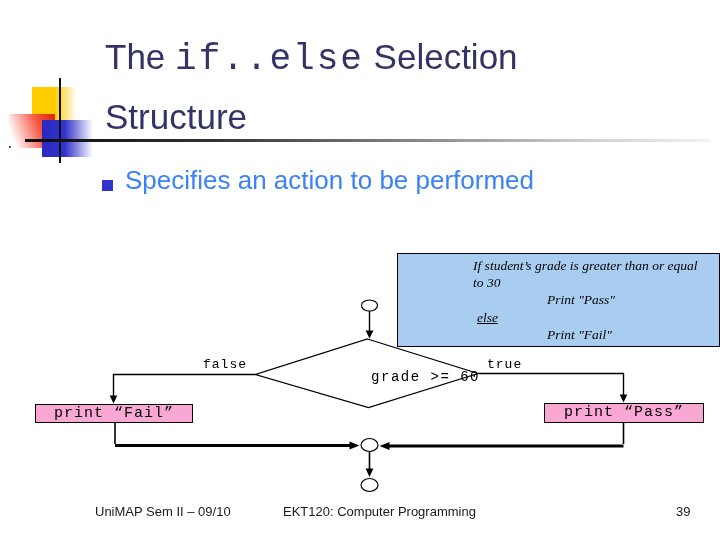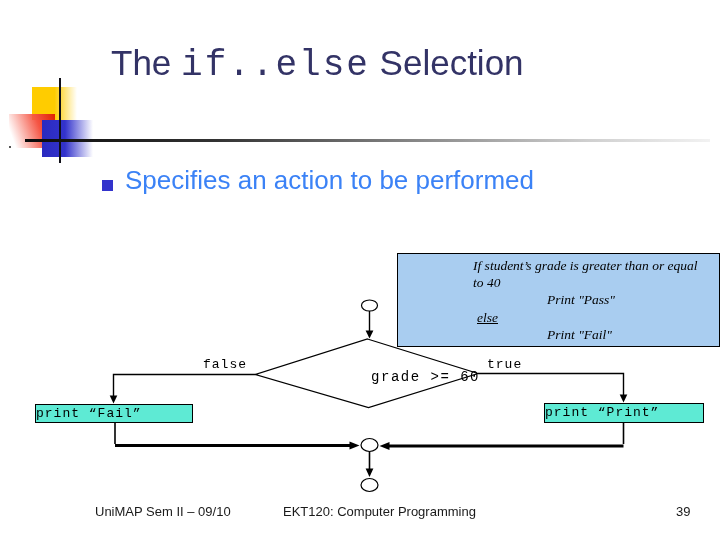--- a/index.html
+++ b/index.html
@@ -16,21 +16,21 @@
   #deco-red{left:9px;top:114px;width:46px;height:34px;
     background:linear-gradient(250deg,#e02200 0%,#f55544 35%,rgba(255,235,235,0) 88%);}
   #deco-blue{left:42px;top:120px;width:51px;height:37px;
     background:linear-gradient(to right,#2a2abf 0%,#3333cc 45%,rgba(51,51,204,0) 100%);}
   #deco-vline{left:59px;top:78px;width:2px;height:85px;background:#101018;}
   #deco-dot{left:9px;top:146px;width:2px;height:2px;background:#555;}
   #title-rule{left:25px;top:139px;width:685px;height:3px;
     background:linear-gradient(to right,#0a0a0a 0%,#333 28%,#8a8a8a 58%,#cfcfcf 82%,#f2f2f2 100%);}
 
   
-  #slide-title{left:93px;top:16px;width:585px;margin:18px;font-weight:normal;
+  #slide-title{left:93px;top:16px;width:585px;margin:12px;font-weight:normal;
     font-size:35px;line-height:57px;color:#333366;}
   .title-code{font-family:"Liberation Mono","DejaVu Sans Mono",monospace;
     font-size:36px;letter-spacing:2px;}
 
   
   #bullet-marker{left:102px;top:180px;width:11px;height:11px;background:#3333cc;}
   #bullet-text{left:125px;top:161px;width:560px;font-size:26px;line-height:38px;color:#3b82f6;}
   .kw{font-family:"Liberation Mono","DejaVu Sans Mono",monospace;
     font-weight:bold;font-size:27px;letter-spacing:1px;}
 
@@ -45,52 +45,52 @@
 
   
   #flow-svg{left:0;top:0;width:720px;height:540px;}
   .flabel{font-family:"Liberation Mono","DejaVu Sans Mono",monospace;
     font-size:13px;letter-spacing:1px;color:#000;}
   #label-false{left:203px;top:357px;}
   #label-true{left:487px;top:357px;}
   #condition-label{left:256px;top:369px;width:224px;text-align:right;
     font-family:"Liberation Mono","DejaVu Sans Mono",monospace;
     font-size:14px;letter-spacing:1.5px;color:#000;}
-  .process-box{background:#5eead4;border:1px solid #000;
+  .process-box{background:#f9a8d4;border:1px solid #000;text-align:center;
     font-family:"Liberation Mono","DejaVu Sans Mono",monospace;
-    font-size:13px;letter-spacing:1px;color:#000;}
+    font-size:15px;letter-spacing:1px;color:#000;}
   #fail-box{left:35px;top:404px;width:156px;height:17px;line-height:17px;}
   #pass-box{left:544px;top:403px;width:158px;height:18px;line-height:18px;}
 
   
   .footer{top:504px;font-size:13px;color:#1a1a1a;}
   #footer-left{left:95px;}
   #footer-center{left:283px;}
   #footer-right{left:676px;}
 </style>
 </head>
 <body>
 
 <div class="abs" id="deco-yellow"></div>
 <div class="abs" id="deco-red"></div>
 <div class="abs" id="deco-blue"></div>
 <div class="abs" id="deco-vline"></div>
 <div class="abs" id="deco-dot"></div>
 <div class="abs" id="title-rule"></div>
 
-<h1 class="abs" id="slide-title"><span>The </span><span class="title-code">if..else</span><span> Selection</span><br></h1>
+<h1 class="abs" id="slide-title"><span>The </span><span class="title-code">if..else</span><span> Selection</span><br><span>Structure</span></h1>
 
 <div class="abs" id="bullet-marker"></div>
 <div class="abs" id="bullet-text">
   <div>Specifies an action to be performed</div>
 </div>
 
 <div class="abs" id="callout">
   <div class="cl ind1">If student’s grade is greater than or equal</div>
-  <div class="cl ind1">to 40</div>
+  <div class="cl ind1">to 30</div>
   <div class="cl ind2">Print "Pass"</div>
   <div class="cl ind1b">else</div>
   <div class="cl ind2">Print "Fail"</div>
 </div>
 
 <svg class="abs" id="flow-svg" viewBox="0 0 720 540" xmlns="http://www.w3.org/2000/svg">
 
   <ellipse cx="369.5" cy="305.5" rx="8" ry="5.5" fill="#fff" stroke="#000" stroke-width="1.2"></ellipse>
   <line x1="369.5" y1="311" x2="369.5" y2="331" stroke="#000" stroke-width="1.4"></line>
   <polygon points="365.6,330.5 373.4,330.5 369.5,338.5" fill="#000"></polygon>
@@ -115,17 +115,17 @@
   <line x1="369.5" y1="451.5" x2="369.5" y2="469" stroke="#000" stroke-width="1.6"></line>
   <polygon points="365.6,468.5 373.4,468.5 369.5,477" fill="#000"></polygon>
 
   <ellipse cx="369.5" cy="485" rx="8.5" ry="6.5" fill="#fff" stroke="#000" stroke-width="1.2"></ellipse>
 </svg>
 
 <div class="abs flabel" id="label-false">false</div>
 <div class="abs flabel" id="label-true">true</div>
 <div class="abs" id="condition-label">grade &gt;= 60</div>
 <div class="abs process-box" id="fail-box">print “Fail”</div>
-<div class="abs process-box" id="pass-box">print “Print”</div>
+<div class="abs process-box" id="pass-box">print “Pass”</div>
 
 <div class="abs footer" id="footer-left">UniMAP Sem II – 09/10</div>
 <div class="abs footer" id="footer-center">EKT120: Computer Programming</div>
 <div class="abs footer" id="footer-right">39</div>
 
 </body></html>

